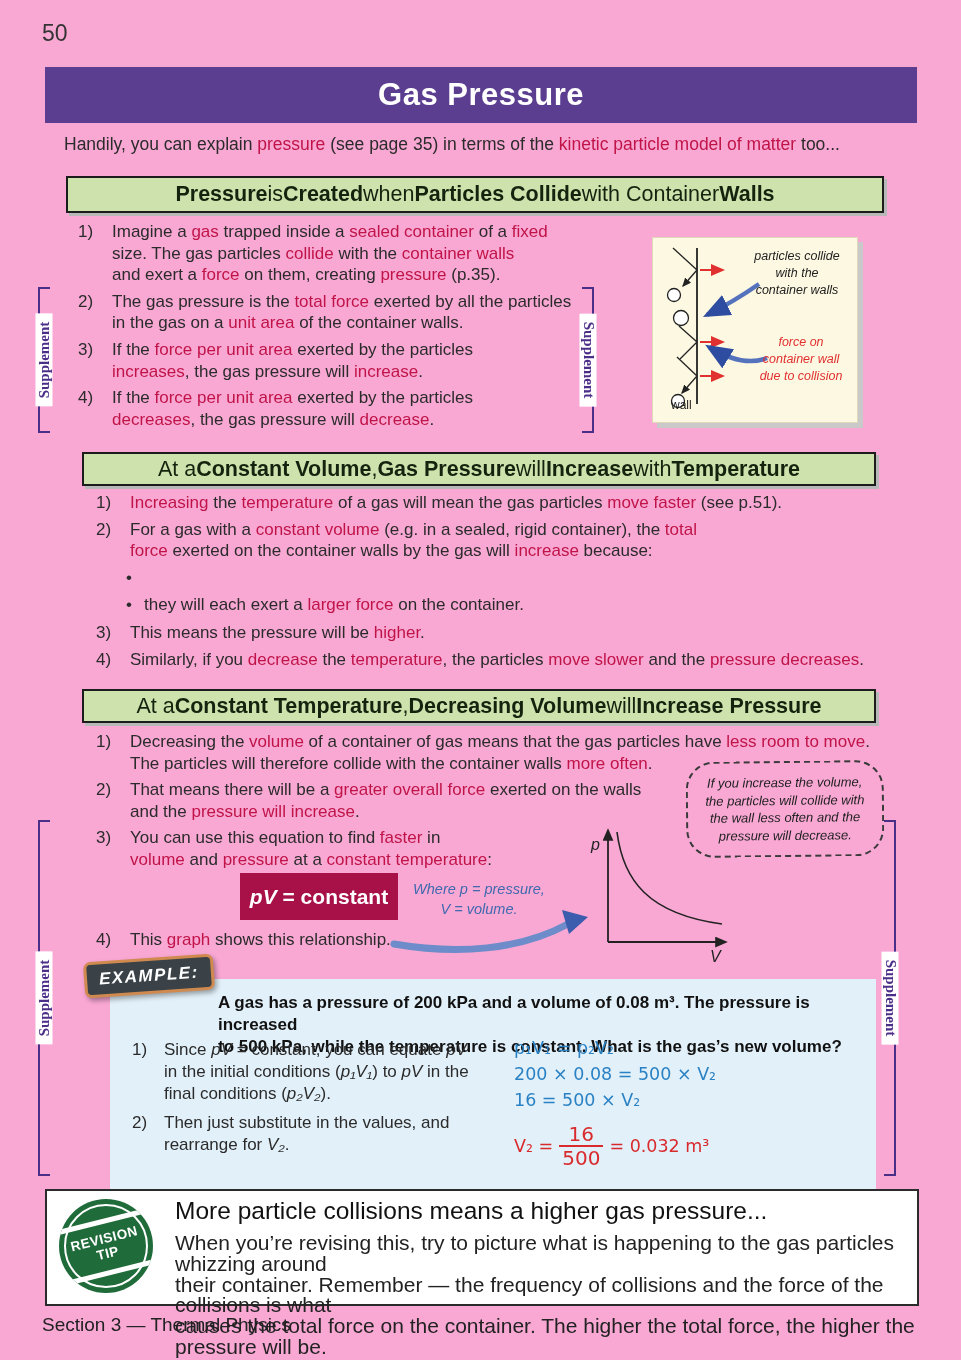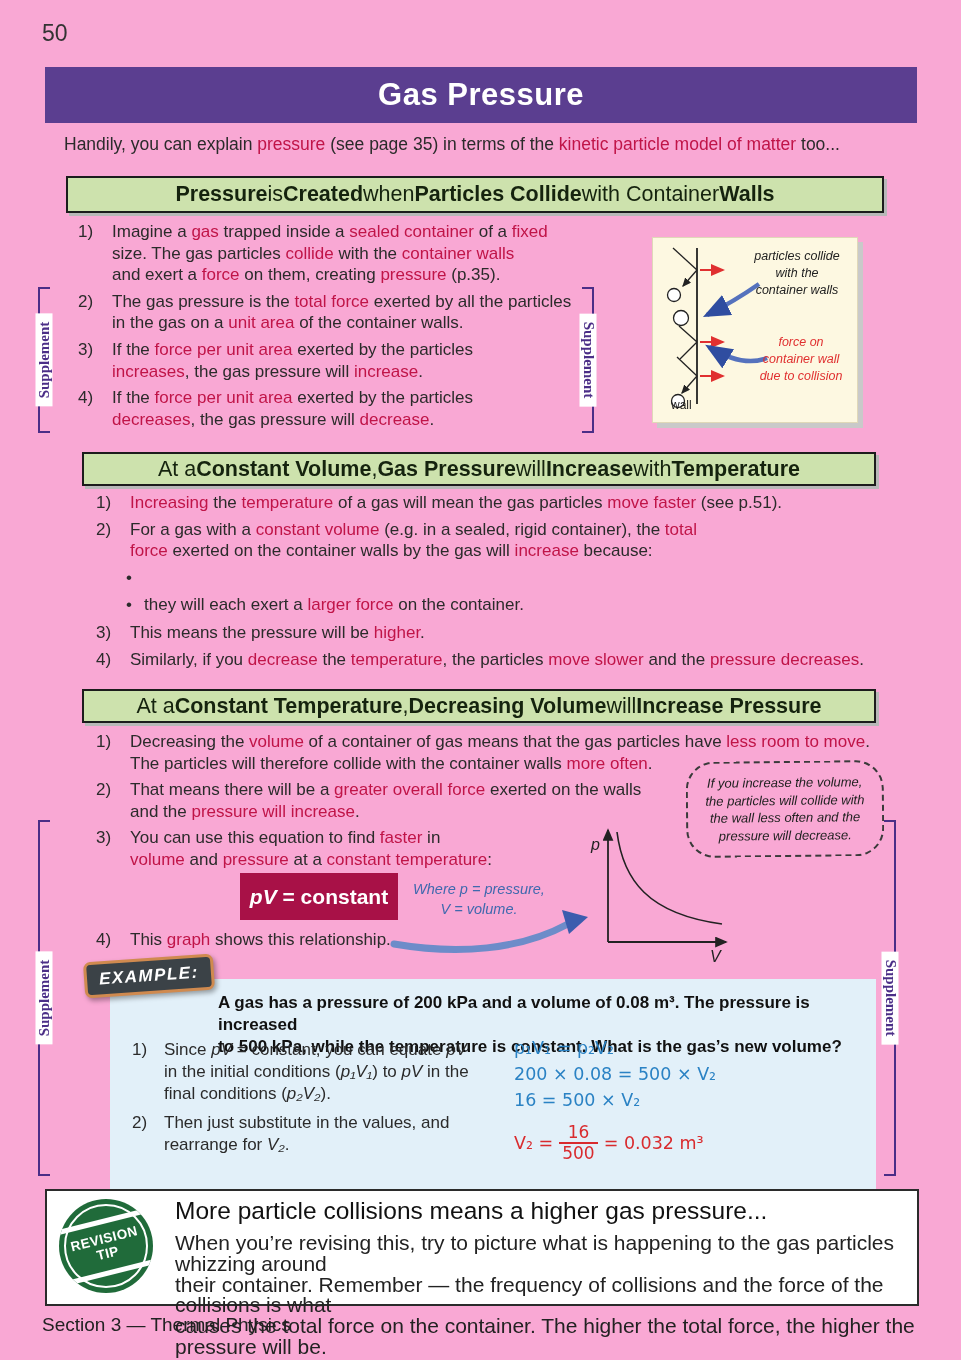--- a/index.html
+++ b/index.html
@@ -110,21 +110,21 @@
   }
   #ex-question{position:absolute;left:108px;top:13px;width:650px;font-weight:bold;font-size:17px;
     line-height:22px;white-space:pre-line;color:#111;}
   #ex-steps{position:absolute;left:22px;top:60px;width:400px;font-size:17px;line-height:22px;}
   #ex-steps .li{margin-bottom:7px;}
   #ex-steps .li .num{width:32px;flex:0 0 32px;}
   #ex-math{position:absolute;left:404px;top:56px;font-size:17.5px;line-height:26px;
     font-family:"DejaVu Sans","Liberation Sans",sans-serif;}
   .math-blue{color:var(--blue-math);}
   #ex-result{display:flex;align-items:center;gap:6px;color:var(--red-math);margin-top:10px;}
-  .frac{display:inline-flex;flex-direction:column;align-items:center;line-height:1.1;font-size:17px;}
+  .frac{display:inline-flex;flex-direction:column;align-items:center;line-height:1.1;font-size:20px;}
   .frac .den{border-top:2px solid currentColor;padding:0 3px;}
 
   
   #tip-box{position:absolute;left:45px;top:1189px;width:870px;height:113px;border:2px solid #2b2b2b;background:#fff;}
   #tip-stamp{position:absolute;left:12px;top:8px;width:94px;height:94px;border-radius:50%;
     background:var(--stamp);overflow:hidden;}
   #tip-stamp .ring{position:absolute;inset:5px;border:2px solid #fff;border-radius:50%;}
   #tip-stamp .stripe{position:absolute;left:-10%;width:120%;height:5px;background:#fff;transform:rotate(-14deg);}
   #tip-stamp .stripe.s1{top:20%;}
   #tip-stamp .stripe.s2{bottom:18%;}

